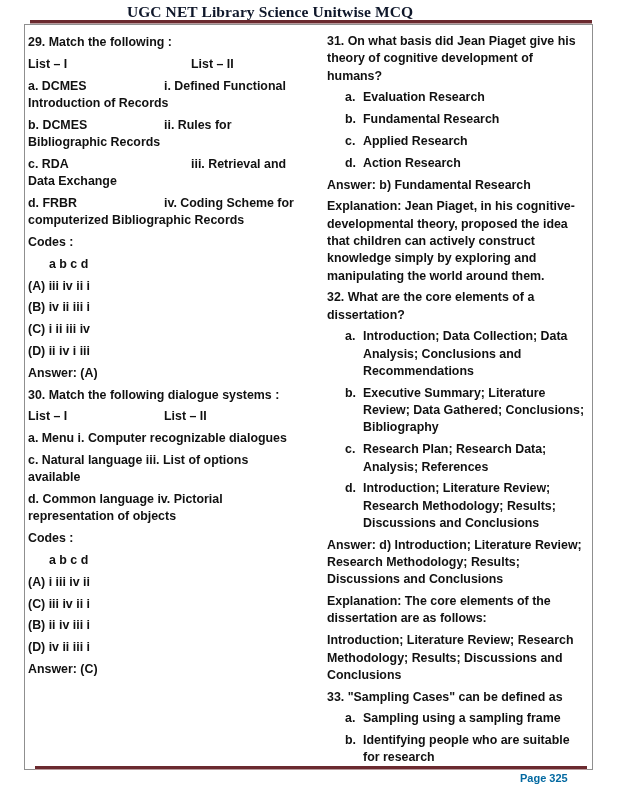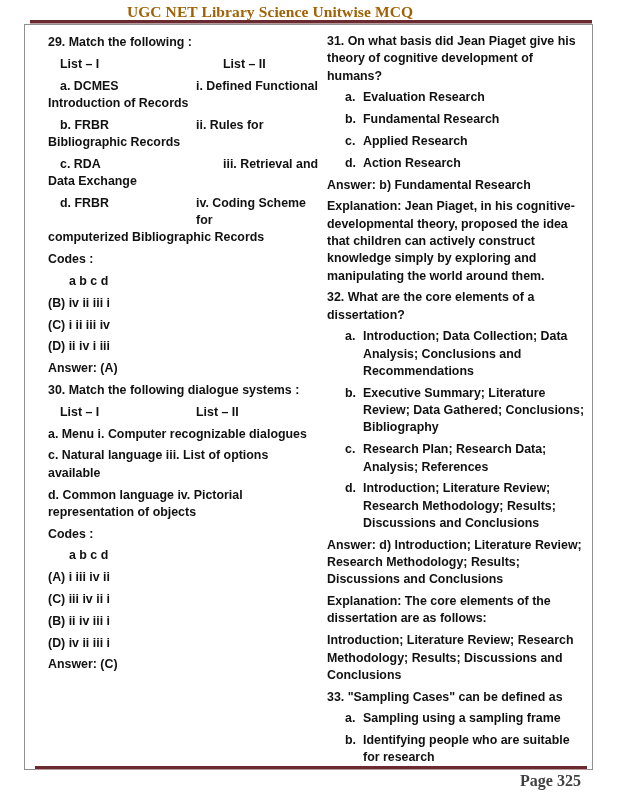--- a/index.html
+++ b/index.html
@@ -1,33 +1,33 @@
 <!DOCTYPE html>
 <html><head>
   <meta charset="utf-8">
   <style>
     html, body { margin: 0; padding: 0; background: #ffffff; }
     body { width: 618px; height: 800px; position: relative; overflow: hidden;
            font-family: "Liberation Sans", sans-serif; color: #111; }
     .header-title { position: absolute; top: 3px; left: 0; width: 540px; text-align: center;
-                    font-family: "Liberation Serif", serif; font-weight: bold; font-size: 15.5px; color: #a16207; letter-spacing: 0.1px; }
+                    font-family: "Liberation Serif", serif; font-weight: bold; font-size: 15.5px; color: #0f172a; letter-spacing: 0.1px; }
     .rule { position: absolute; height: 3px; background: #6b2a2f; border-bottom: 1px solid #b89a9c; }
     .rule-top { top: 20px; left: 30px; width: 562px; }
     .frame { position: absolute; top: 24px; left: 24px; width: 259px; height: 744px; border: 1px solid #8f8f8f; }
     .frame-left { left: 24px; width: 285px; border-right: none; }
     .frame-right { left: 309px; width: 283px; border-left: none; }
     .rule-bottom { top: 766px; left: 35px; width: 552px; }
-    .page-num { position: absolute; top: 772px; left: 520px; font-family: Liberation Serif, serif;
-                font-weight: bold; font-size: 16px; color: #404040; }
+    .page-num { position: absolute; top: 772px; left: 520px; font-family: Liberation Sans, sans-serif;
+                font-weight: bold; font-size: 11px; color: #0369a1; }
     .col { position: absolute; top: 34px; font-weight: bold; font-size: 12.4px; line-height: 17.3px; }
-    .col-left { left: 48px; width: 272px; }
+    .col-left { left: 28px; width: 272px; }
     .col-right { left: 327px; width: 262px; }
     .p { margin: 0 0 4.5px 0; }
     .row2 { display: flex; }
-    .row2 .a { width: 120px; flex: none; margin-left: 12px; }
+    .row2 .a { width: 120px; flex: none; }
     .row2 .b { flex: 1; margin-left: 16px; }
     .indent-codes { padding-left: 21px; }
     .opt { display: flex; margin: 0 0 4.5px 0; }
     .opt .ltr { width: 18px; flex: none; margin-left: 18px; }
     .opt .txt { flex: 1; }
     .cont { display: block; }
   </style>
 </head>
 <body>
 
@@ -45,41 +45,42 @@
     </div>
     <div class="p">
       <div class="row2">
           <span class="a">a. DCMES</span>
           <span class="b">i. Defined Functional</span>
         </div>
       <span class="cont">Introduction of Records</span>
     </div>
     <div class="p">
       <div class="row2">
-          <span class="a">b. FRBR</span>
+          <span class="a">b. DCMES</span>
           <span class="b">ii. Rules for</span>
         </div>
       <span class="cont">Bibliographic Records</span>
     </div>
     <div class="p">
       <div class="row2">
           <span class="a" style="width:147px">c. RDA</span>
           <span class="b">iii. Retrieval and</span>
         </div>
       <span class="cont">Data Exchange</span>
     </div>
     <div class="p">
       <div class="row2">
           <span class="a">d. FRBR</span>
           <span class="b">iv. Coding Scheme for</span>
         </div>
       <span class="cont">computerized Bibliographic Records</span>
     </div>
     <p class="p">Codes :</p>
     <p class="p indent-codes">a b c d</p>
+    <p class="p">(A) iii iv ii i</p>
     <p class="p">(B) iv ii iii i</p>
     <p class="p">(C) i ii iii iv</p>
     <p class="p">(D) ii iv i iii</p>
     <p class="p">Answer: (A)</p>
   </div>
 
   <div>
     <p class="p">30. Match the following dialogue systems :</p>
     <div class="p row2">
       <span class="a">List – I</span>

